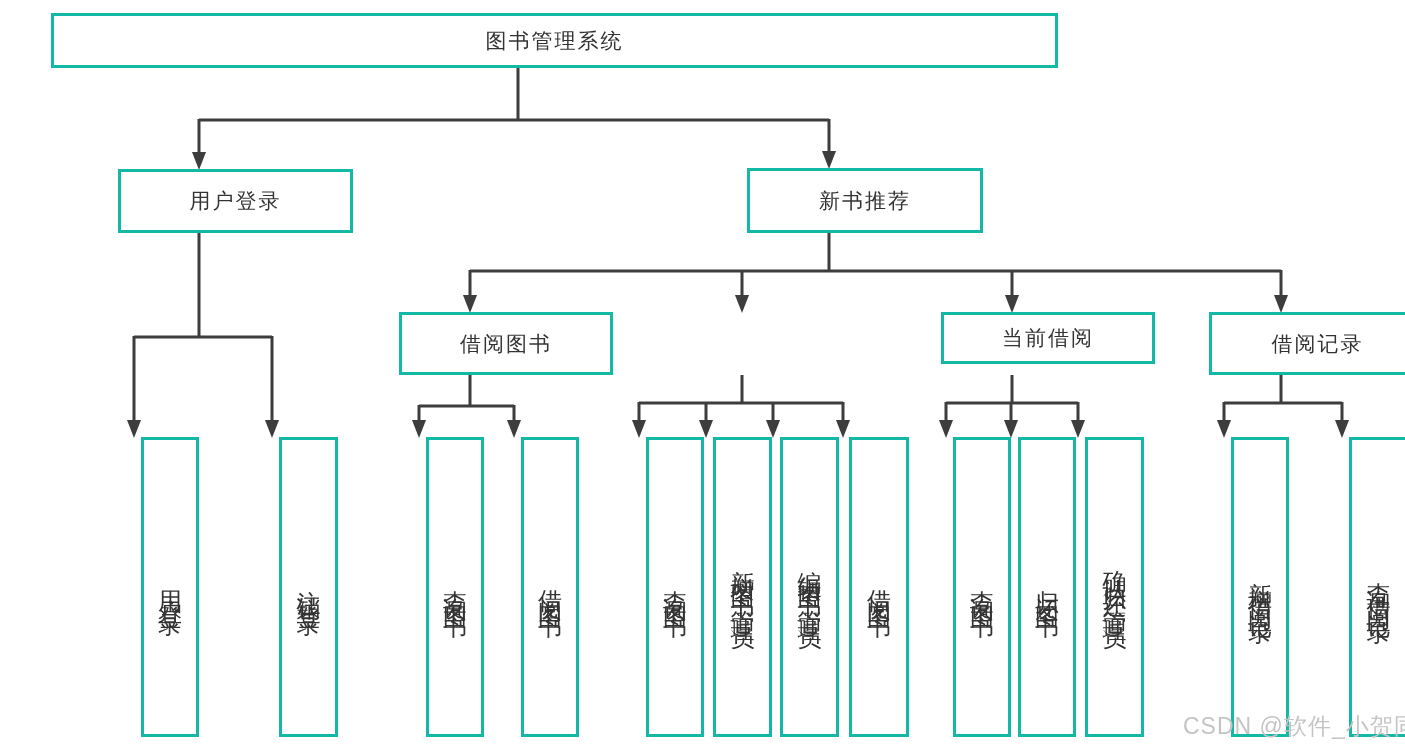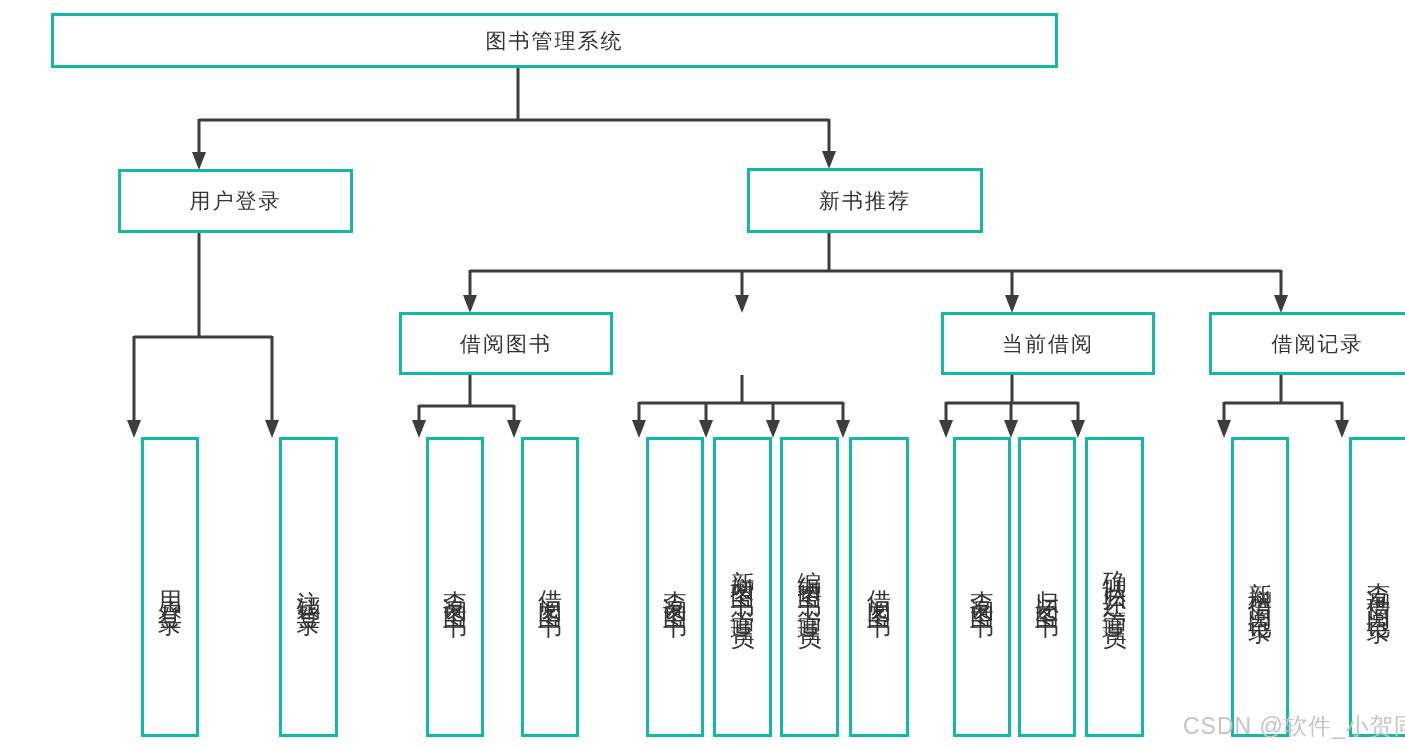--- a/index.html
+++ b/index.html
@@ -82,21 +82,21 @@
   <div class="box hbox" style="left:82px;top:169px;width:235px;height:64px;">
     <span>用户登录</span>
   </div>
   <div class="box hbox" style="left:711px;top:168px;width:236px;height:65px;">
     <span>新书推荐</span>
   </div>
 
   <div class="box hbox" style="left:363px;top:312px;width:214px;height:63px;">
     <span>借阅图书</span>
   </div>
-  <div class="box hbox" style="left:905px;top:312px;width:214px;height:63px;align-items:center;">
+  <div class="box hbox" style="left:905px;top:312px;width:214px;height:52px;align-items:center;">
     <span>当前借阅</span>
   </div>
   <div class="box hbox" style="left:1173px;top:312px;width:217px;height:63px;">
     <span>借阅记录</span>
   </div>
 
   <div class="box vbox" style="left:105px;top:437px;width:58px;height:300px;">
     <span class="vtext">用户登录</span>
   </div>
   <div class="box vbox" style="left:243px;top:437px;width:59px;height:300px;">

